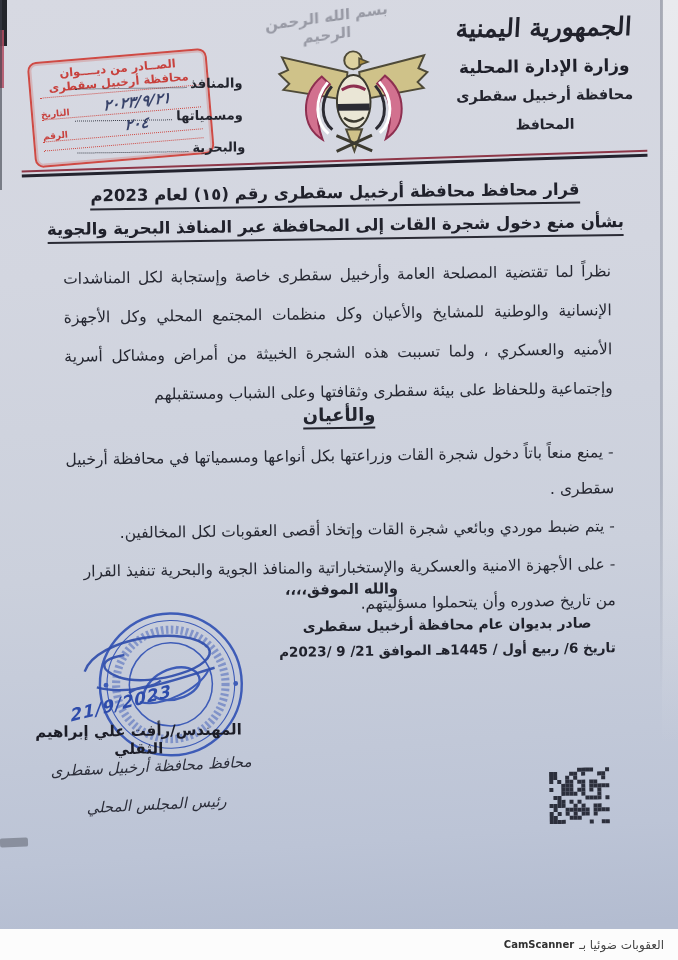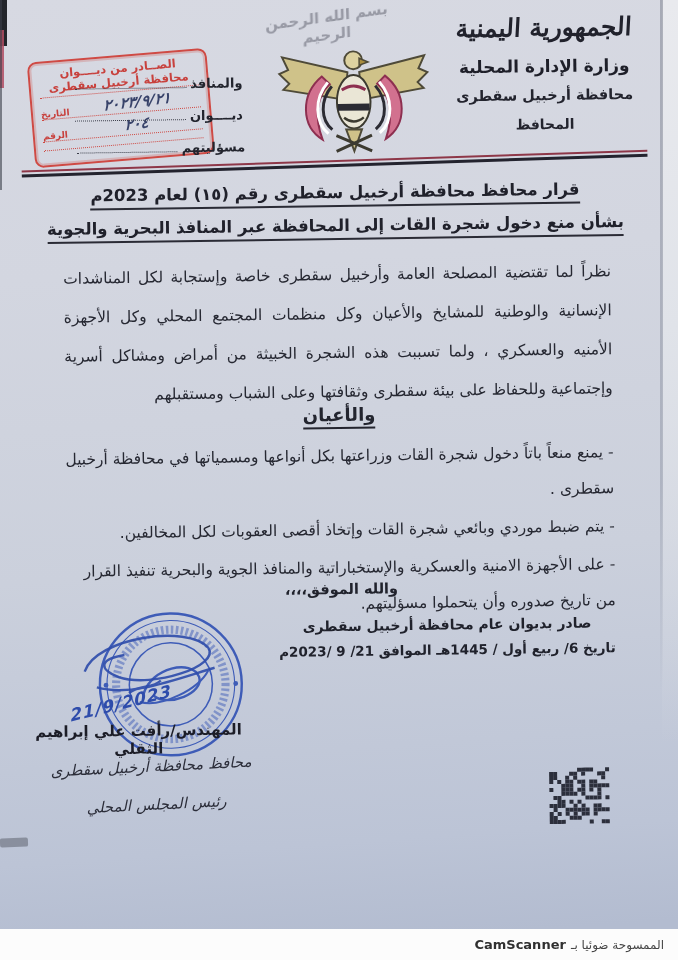--- a/index.html
+++ b/index.html
@@ -87,21 +87,21 @@
     background:linear-gradient(180deg,#e9eaee 0%,#e0e3e9 35%,rgba(220,223,230,0) 80%);}
   .edge-rightline{right:15px;top:0;width:3px;height:690px;
     background:linear-gradient(180deg,#878b98,#9ba1b0 70%,rgba(155,161,176,0));opacity:.6;}
   .edge-bottomwedge{left:0;top:838px;width:28px;height:9px;background:#4a4e59;opacity:.45;
     transform:rotate(-2deg);border-radius:2px;}
 
   
   .cs-bar{position:absolute;left:0;right:0;bottom:0;height:31px;background:#fcfcfc;
     display:flex;align-items:center;justify-content:flex-start;padding:0 14px;box-sizing:border-box;gap:5px;}
   .cs-ar{font-size:12px;color:#454545;}
-  .cs-brand{font-size:13px;color:#303030;font-weight:600;direction:ltr;}
+  .cs-brand{font-size:10px;color:#303030;font-weight:600;direction:ltr;}
 </style>
 </head>
 <body>
 
 <div class="page">
   <div class="tilt">
 
     <div class="abs bismillah">بسم الله الرحمن الرحيم</div>
 
     <div class="abs red-stamp">
@@ -116,25 +116,25 @@
         <span class="rs-lbl">الرقم</span>
       </div>
       <div class="rs-dots"></div>
     </div>
 
     <div class="abs reg" style="right:430px;top:74px;">
       <span class="lbl">والمنافذ</span>
       <span class="dots"></span>
     </div>
     <div class="abs reg" style="right:430px;top:106px;">
-      <span class="lbl">ديــــوان</span>
+      <span class="lbl">ومسمياتها</span>
       <span class="dots"></span>
     </div>
     <div class="abs reg" style="right:428px;top:138px;">
-      <span class="lbl">مسؤليتهم</span>
+      <span class="lbl">والبحرية</span>
       <span class="dots"></span>
     </div>
 
     <svg class="abs" style="left:280px;top:40px;" width="158" height="122" viewBox="0 0 160 122">
       <g stroke="#4e4a38" stroke-width="2" fill="#cfc289">
         <path d="M74 32 L8 16 L14 29 L5 33 L15 43 L9 49 L72 60 Z"></path>
         <path d="M86 32 L152 16 L146 29 L155 33 L145 43 L151 49 L88 60 Z"></path>
       </g>
       <path d="M48 36 C26 54 26 86 48 100 C40 78 42 56 56 44 Z" fill="#d2718f" stroke="#8d2f50" stroke-width="2"></path>
       <path d="M112 36 C134 54 134 86 112 100 C120 78 118 56 104 44 Z" fill="#d2718f" stroke="#8d2f50" stroke-width="2"></path>
@@ -314,16 +314,16 @@
   </div>
 
   <div class="abs edge-topleft"></div>
   <div class="abs edge-redsliver"></div>
   <div class="abs edge-leftline"></div>
   <div class="abs edge-right-strip"></div>
   <div class="abs edge-rightline"></div>
   <div class="abs edge-bottomwedge"></div>
 
   <div class="cs-bar">
-    <span class="cs-ar">الممسوحة ضوئيا بـ</span>
+    <span class="cs-ar">العقوبات ضوئيا بـ</span>
     <span class="cs-brand">CamScanner</span>
   </div>
 </div>
 
 </body></html>

